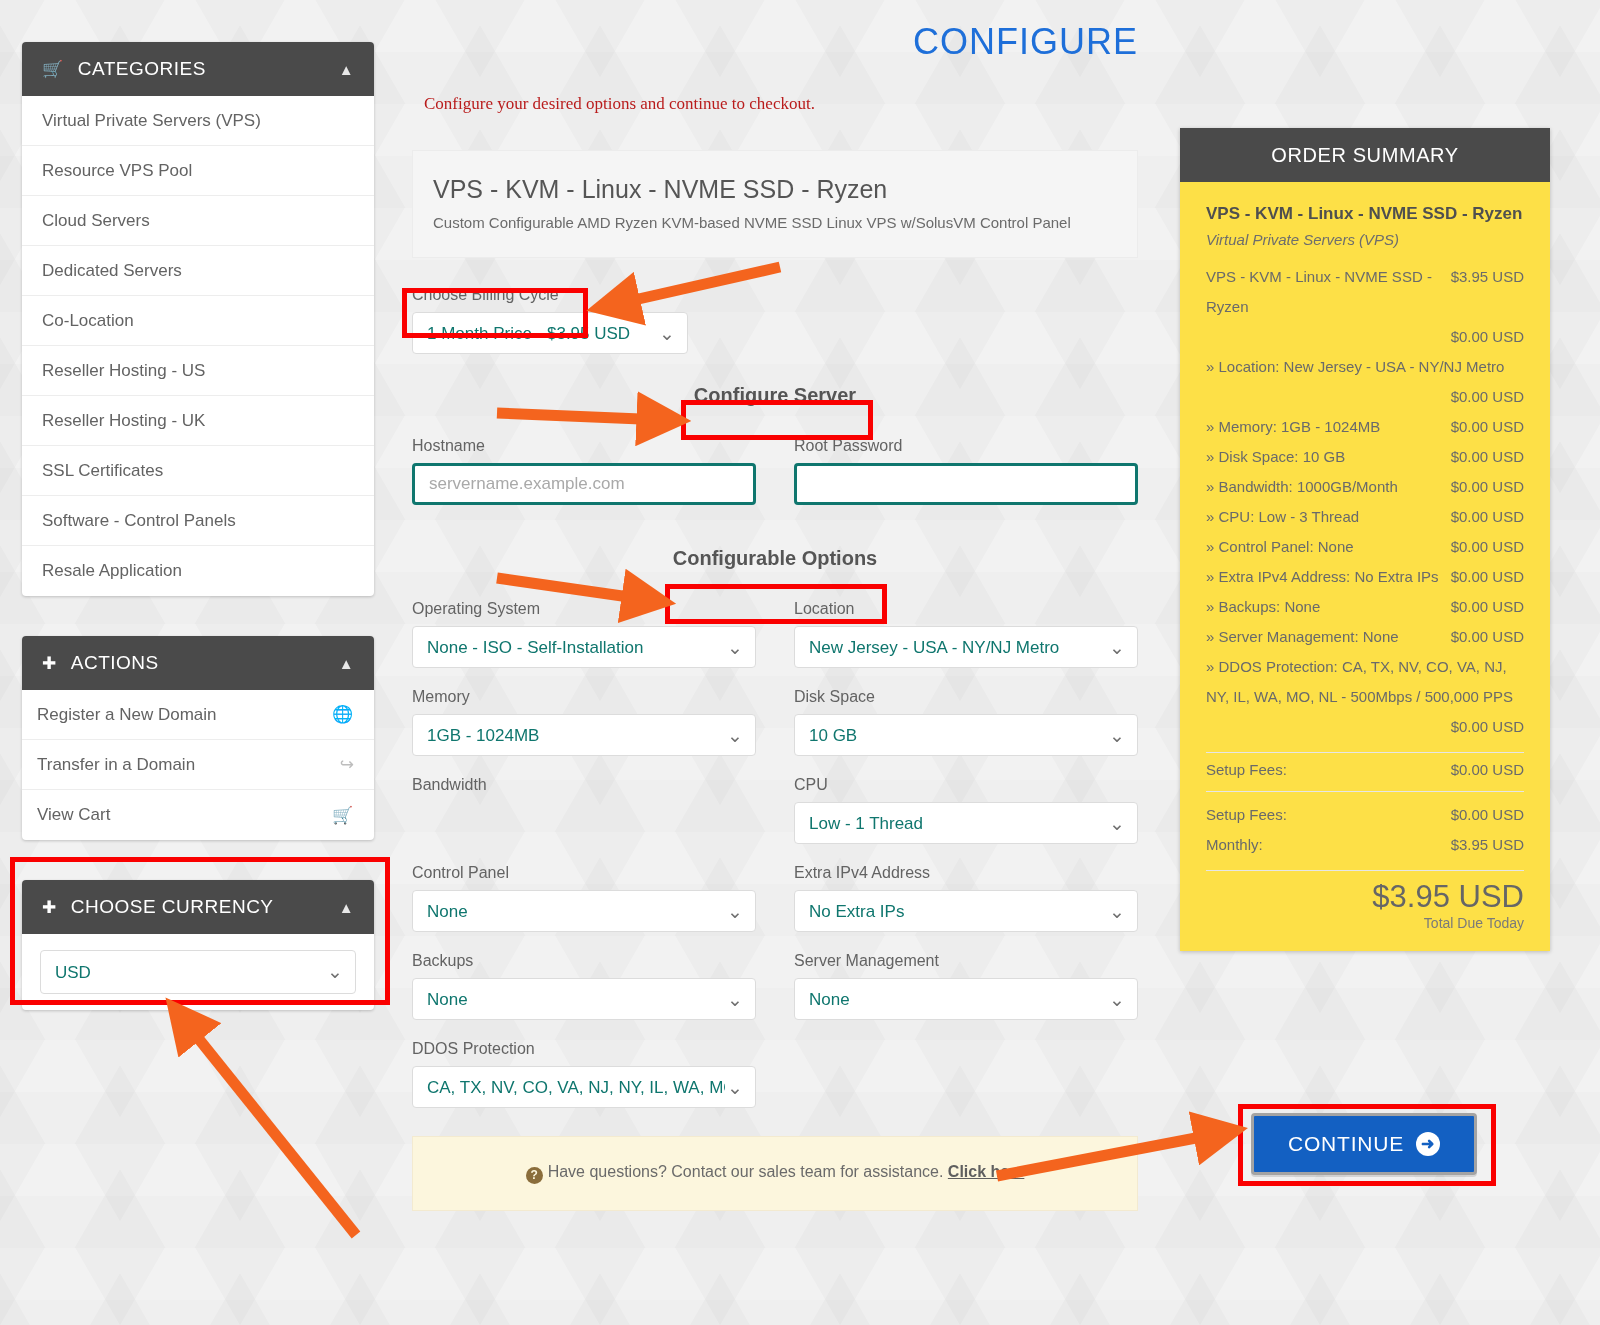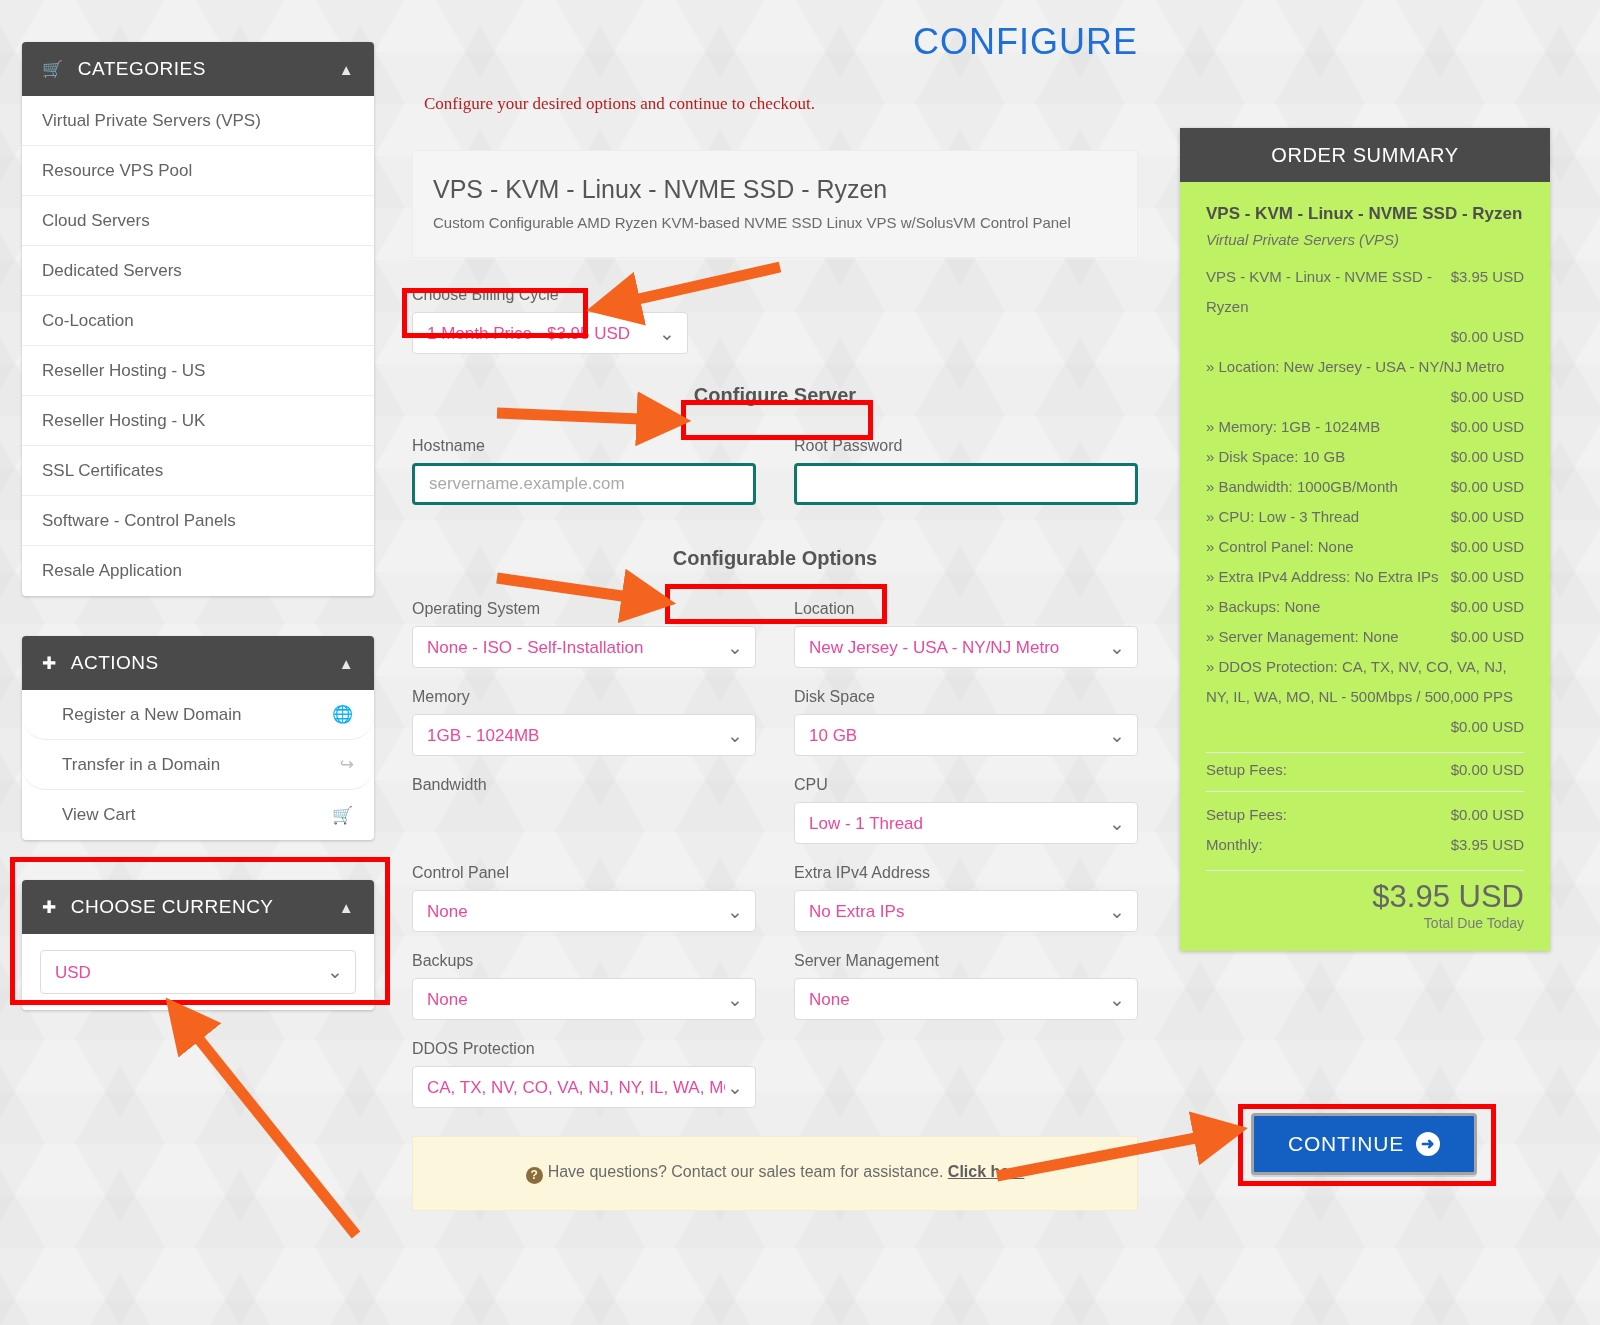--- a/index.html
+++ b/index.html
@@ -32,30 +32,30 @@
   .panel-head .ph-icon { margin-right:14px; font-size:17px; display:inline-block; }
   .panel-head .ph-title { flex:1; }
   .panel-head .chev { font-size:15px; color:#e8e8e8; }
   .panel-body { padding:0; }
   .cat-item {
     padding:0 20px; height:50px; display:flex; align-items:center;
     font-size:17px; color:#636363; border-bottom:1px solid #ededed; cursor:pointer;
   }
   .cat-item:last-child { border-bottom:none; }
   .act-item {
-    padding:0 20px 0 40px; height:50px; display:flex; align-items:center;
-    font-size:17px; color:#636363; border-bottom:1px solid #ededed; cursor:pointer;border-radius:24px;
+    padding:0 20px 0 15px; height:50px; display:flex; align-items:center;
+    font-size:17px; color:#636363; border-bottom:1px solid #ededed; cursor:pointer;
   }
   .act-item:last-child { border-bottom:none; }
   .act-item .label { flex:1; }
   .act-item .aicon { color:#bdbdbd; font-size:17px; }
   .cur-body { padding:16px 18px 16px; }
   .sel {
     width:100%; height:44px; border:1px solid #dcdcdc; border-radius:4px; background:#fff;
-    font-family:"Liberation Sans", sans-serif; font-size:17px; color:#ec4899;
+    font-family:"Liberation Sans", sans-serif; font-size:17px; color:#0f766e;
     padding:0 30px 0 14px; appearance:none; -webkit-appearance:none; outline:none; cursor:pointer;
   }
   .sel-wrap { position:relative; }
   .sel-wrap::after {
     content:"\2304"; position:absolute; right:13px; top:2px;
     font-size:19px; color:#6f6f6f; pointer-events:none; line-height:40px;
   }
 
   
   .main { position:absolute; left:412px; top:24px; width:726px; }
@@ -87,21 +87,21 @@
   }
   .notice .qicon {
     display:inline-block; width:17px; height:17px; border-radius:50%;
     background:#8a6d3b; color:#fcf6dd; font-size:12px; line-height:17px;
     text-align:center; margin-right:5px; vertical-align:-2px; font-weight:bold;
   }
   .notice a { color:#5f5f5f; text-decoration:underline; font-weight:bold; }
 
   
   .summary { position:absolute; left:1180px; top:128px; width:370px;
-             background:#bef264; box-shadow:0 1px 4px rgba(0,0,0,0.22); }
+             background:#fde047; box-shadow:0 1px 4px rgba(0,0,0,0.22); }
   .sum-head { background:#4a4a4a; color:#fff; text-align:center; height:54px;
               display:flex; align-items:center; justify-content:center;
               font-size:20px; letter-spacing:.6px; }
   .sum-body { padding:22px 26px 20px; }
   .sum-prod { font-size:17px; font-weight:bold; color:#4f4f4f; margin-bottom:7px; }
   .sum-cat { font-size:15px; font-style:italic; color:#6d6d6d; margin-bottom:14px; }
   .sum-line { display:flex; justify-content:space-between; align-items:flex-start;
               font-size:15px; color:#6a6a6a; line-height:30px; gap:8px; }
   .sum-line .lbl { flex:1 1 auto; }
   .sum-line .amt { flex:0 0 auto; white-space:nowrap; }

